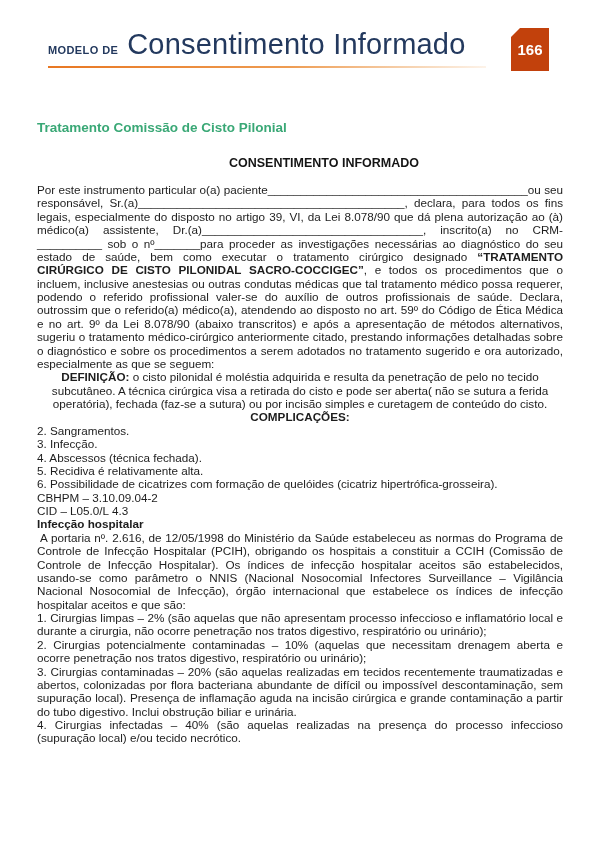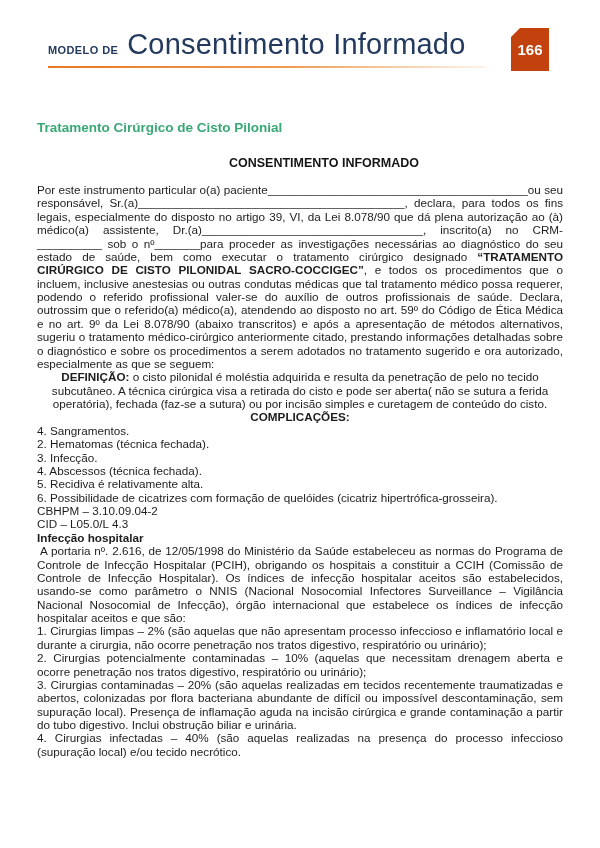--- a/index.html
+++ b/index.html
@@ -105,32 +105,31 @@
 
   <div class="header-text">
     <span class="kicker">MODELO DE</span>
     <span class="header-title">Consentimento Informado</span>
   </div>
   <div class="accent-rule"></div>
   <div class="page-badge">
     <span>166</span>
   </div>
 
-  <div class="subject-title">Tratamento Cirúrgico de Cisto Pilonial</div>
+  <div class="subject-title">Tratamento Comissão de Cisto Pilonial</div>
   <div class="doc-heading">CONSENTIMENTO INFORMADO</div>
 
   <div class="body-content">
 
     <p class="just"><span>Por este instrumento particular o(a) paciente​________________________________________​ou seu responsável, Sr.(a)​_________________________________________​, declara, para todos os fins legais, especialmente do disposto no artigo 39, VI, da Lei 8.078/90 que dá plena autorização ao (à) médico(a) assistente, Dr.(a)​__________________________________​, inscrito(a) no CRM-​__________ sob o nº​_______​para proceder as investigações necessárias ao diagnóstico do seu estado de saúde, bem como executar o tratamento cirúrgico designado </span><b>“TRATAMENTO CIRÚRGICO DE CISTO PILONIDAL SACRO-COCCIGEC”</b><span>, e todos os procedimentos que o incluem, inclusive anestesias ou outras condutas médicas que tal tratamento médico possa requerer, podendo o referido profissional valer-se do auxílio de outros profissionais de saúde. Declara, outrossim que o referido(a) médico(a), atendendo ao disposto no art. 59º do Código de Ética Médica e no art. 9º da Lei 8.078/90 (abaixo transcritos) e após a apresentação de métodos alternativos, sugeriu o tratamento médico-cirúrgico anteriormente citado, prestando informações detalhadas sobre o diagnóstico e sobre os procedimentos a serem adotados no tratamento sugerido e ora autorizado, especialmente as que se seguem:</span></p>
 
     <p class="just mt-lg"><b>DEFINIÇÃO:</b><span> o cisto pilonidal é moléstia adquirida e resulta da penetração de pelo no tecido subcutâneo. A técnica cirúrgica visa a retirada do cisto e pode ser aberta( não se sutura a ferida operatória), fechada (faz-se a sutura) ou por incisão simples e curetagem de conteúdo do cisto.</span></p>
 
     <p class="sec-title mt-lg">COMPLICAÇÕES:</p>
-    <p>4. Sangramentos.</p>
-    <p>2. Hematomas (técnica fechada).</p>
+    <p>2. Sangramentos.</p>
     <p>3. Infecção.</p>
     <p>4. Abscessos (técnica fechada).</p>
     <p>5. Recidiva é relativamente alta.</p>
     <p>6. Possibilidade de cicatrizes com formação de quelóides (cicatriz hipertrófica-grosseira).</p>
 
     <p class="mt-md">CBHPM – 3.10.09.04-2</p>
     <p>CID – L05.0/L 4.3</p>
 
     <p class="sec-title mt-sm">Infecção hospitalar</p>
     <p class="just intro-indent">A portaria nº. 2.616, de 12/05/1998 do Ministério da Saúde estabeleceu as normas do Programa de Controle de Infecção Hospitalar (PCIH), obrigando os hospitais a constituir a CCIH (Comissão de Controle de Infecção Hospitalar). Os índices de infecção hospitalar aceitos são estabelecidos, usando-se como parâmetro o NNIS (Nacional Nosocomial Infectores Surveillance – Vigilância Nacional Nosocomial de Infecção), órgão internacional que estabelece os índices de infecção hospitalar aceitos e que são:</p>

